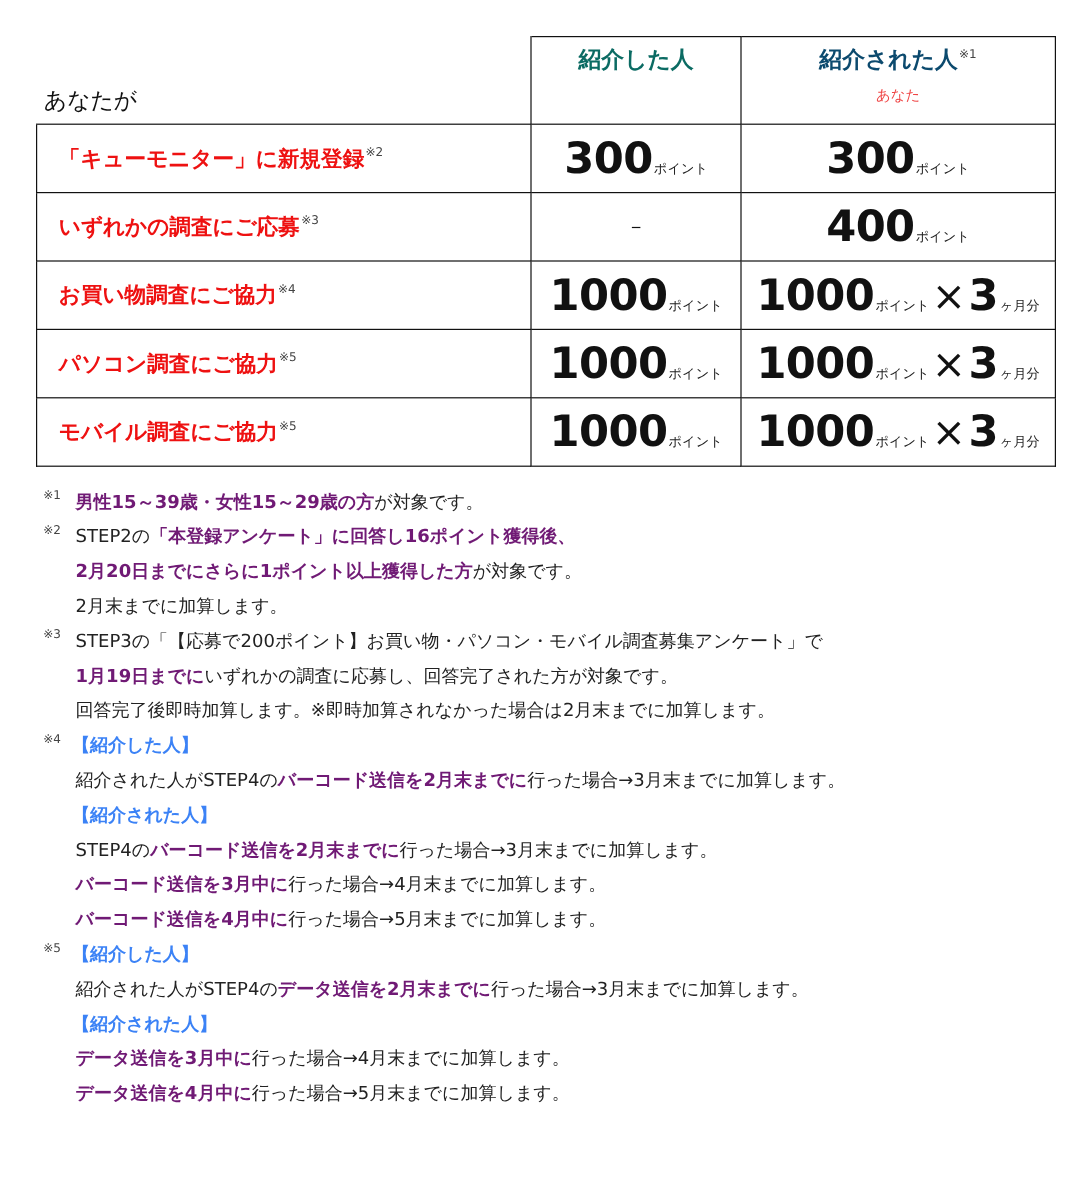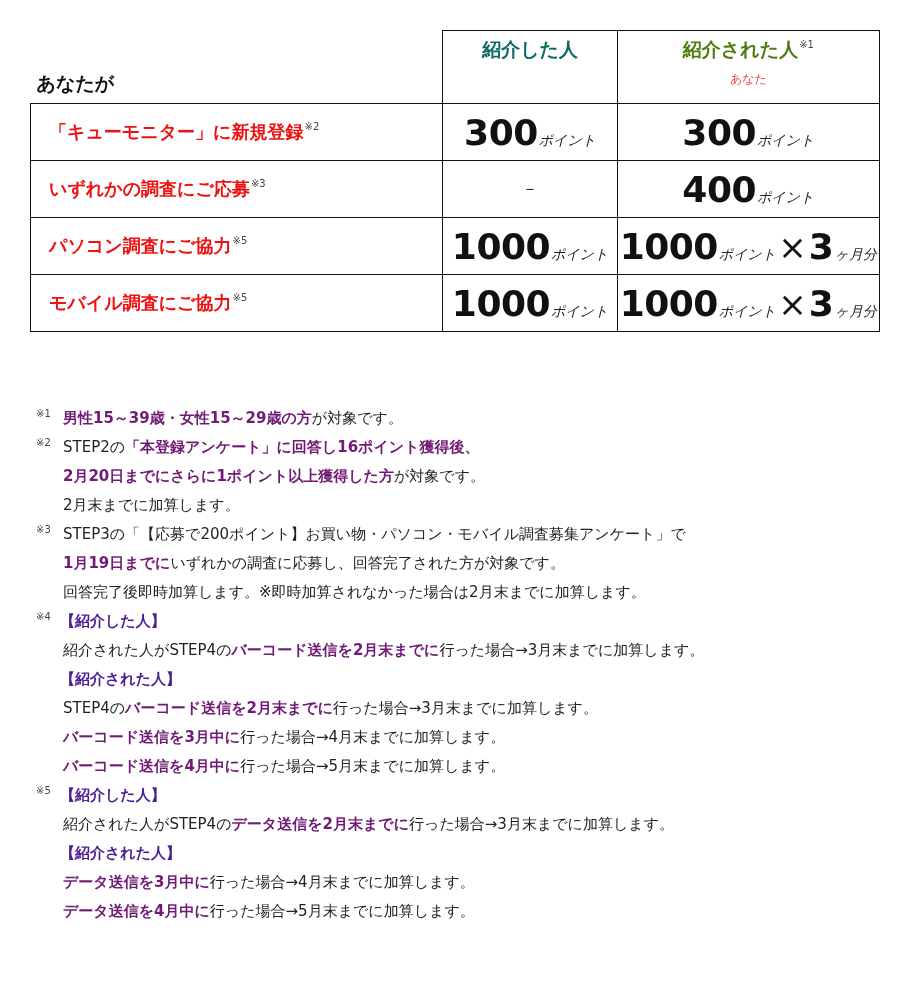--- a/index.html
+++ b/index.html
@@ -1,41 +1,41 @@
 <!DOCTYPE html>
 <html><head>
   <meta charset="utf-8">
   <style>
     html, body { margin: 0; padding: 0; background: #ffffff; }
     body { width: 910px; height: 999px; position: relative; font-family: "DejaVu Sans", sans-serif; color: #111; overflow: hidden; }
     .tbl { position: absolute; left: 30px; top: 30px; width: 850px; border-collapse: collapse; table-layout: fixed; }
     .tbl td { border: 1.5px solid #111; padding: 0; vertical-align: middle; }
-    .tbl td.corner { border-top: none; border-left: none; vertical-align: bottom; padding: 0 16px 6px 6px; font-weight: bold; font-size: 19px; }
+    .tbl td.corner { border-top: none; border-left: none; vertical-align: bottom; padding: 0 16px 6px 6px; font-weight: normal; font-size: 19px; }
     .hdr-row td { height: 66px; }
     .row td { height: 56px; }
     .col1 { width: 412px; }
     .col2 { width: 174px; }
     .col3 { width: 262px; }
     .hdr-cell { text-align: center; vertical-align: top !important; padding-top: 6px !important; }
     .hdr-referrer { color: #0b6b63; font-weight: bold; font-size: 19px; margin-top: 20px; }
-    .hdr-referred { color: #4d7c0f; font-weight: bold; font-size: 19px; }
+    .hdr-referred { color: #0c4a6e; font-weight: bold; font-size: 19px; }
     .hdr-sub { color: #ef4444; font-size: 12px; margin-top: 8px; display: block; }
     sup.note { font-size: 10px; font-weight: normal; color: #444; vertical-align: 8px; margin-left: 1px; }
     .label { color: #ee1111; font-weight: bold; font-size: 18px; padding-left: 18px !important; }
     .val { text-align: center; white-space: nowrap; }
     .num { font-size: 36px; font-weight: bold; color: #111; letter-spacing: -0.5px; }
-    .unit { font-size: 14px; color: #222; margin-left: 1px; font-style: italic; }
+    .unit { font-size: 11px; color: #222; margin-left: 1px; }
     .times { font-size: 34px; color: #111; margin: 0 2px; }
     .num3 { font-size: 36px; font-weight: bold; color: #111; }
     .dash { font-size: 16px; color: #111; }
     .notes { position: absolute; left: 36px; top: 404px; width: 860px; font-size: 15px; line-height: 29px; color: #222; }
     .note-block { position: relative; padding-left: 27px; }
     .note-mark { position: absolute; left: 0; top: -5px; font-size: 10px; color: #444; }
     .red { color: #701a75; font-weight: bold; }
-    .sub { font-weight: bold; color: #4c1d95; margin-left: -3px; }
+    .sub { font-weight: bold; color: #3b82f6; margin-left: -3px; }
     .line { display: block; white-space: nowrap; }
   </style>
 </head>
 <body>
 
 <table class="tbl">
   <colgroup>
       <col class="col1">
       <col class="col2">
       <col class="col3">
@@ -57,20 +57,25 @@
     <td class="val"><span class="num">300</span><span class="unit">ポイント</span></td>
     <td class="val"><span class="num">300</span><span class="unit">ポイント</span></td>
   </tr>
 
   <tr class="row">
     <td class="label"><span>いずれかの調査にご応募</span><sup class="note">※3</sup></td>
     <td class="val"><span class="dash">－</span></td>
     <td class="val"><span class="num">400</span><span class="unit">ポイント</span></td>
   </tr>
 
+  <tr class="row">
+    <td class="label"><span>お買い物調査にご協力</span><sup class="note">※4</sup></td>
+    <td class="val"><span class="num">1000</span><span class="unit">ポイント</span></td>
+    <td class="val"><span class="num">1000</span><span class="unit">ポイント</span><span class="times">×</span><span class="num3">3</span><span class="unit">ヶ月分</span></td>
+  </tr>
 
   <tr class="row">
     <td class="label"><span>パソコン調査にご協力</span><sup class="note">※5</sup></td>
     <td class="val"><span class="num">1000</span><span class="unit">ポイント</span></td>
     <td class="val"><span class="num">1000</span><span class="unit">ポイント</span><span class="times">×</span><span class="num3">3</span><span class="unit">ヶ月分</span></td>
   </tr>
 
   <tr class="row">
     <td class="label"><span>モバイル調査にご協力</span><sup class="note">※5</sup></td>
     <td class="val"><span class="num">1000</span><span class="unit">ポイント</span></td>

